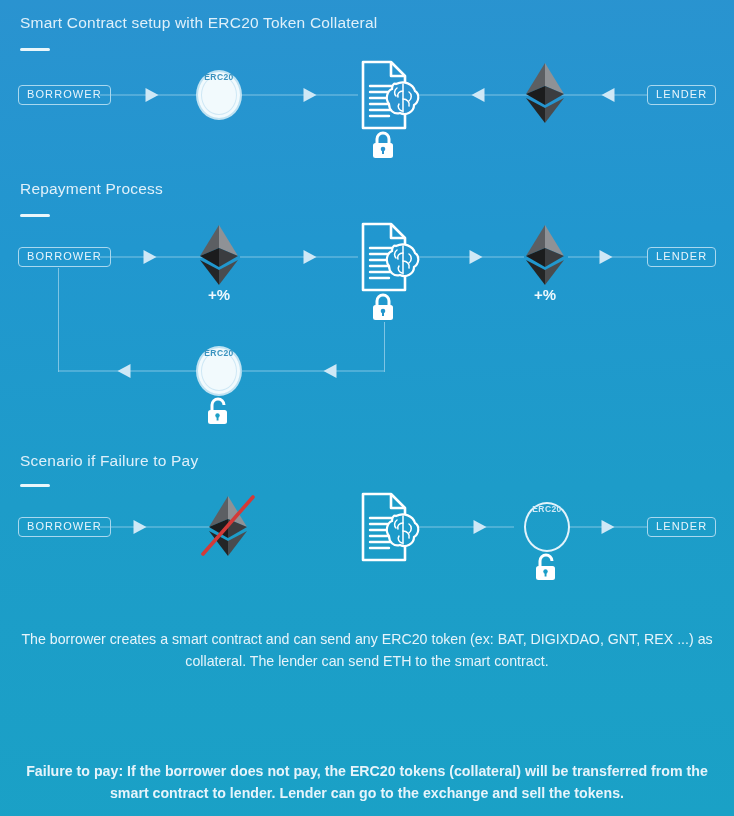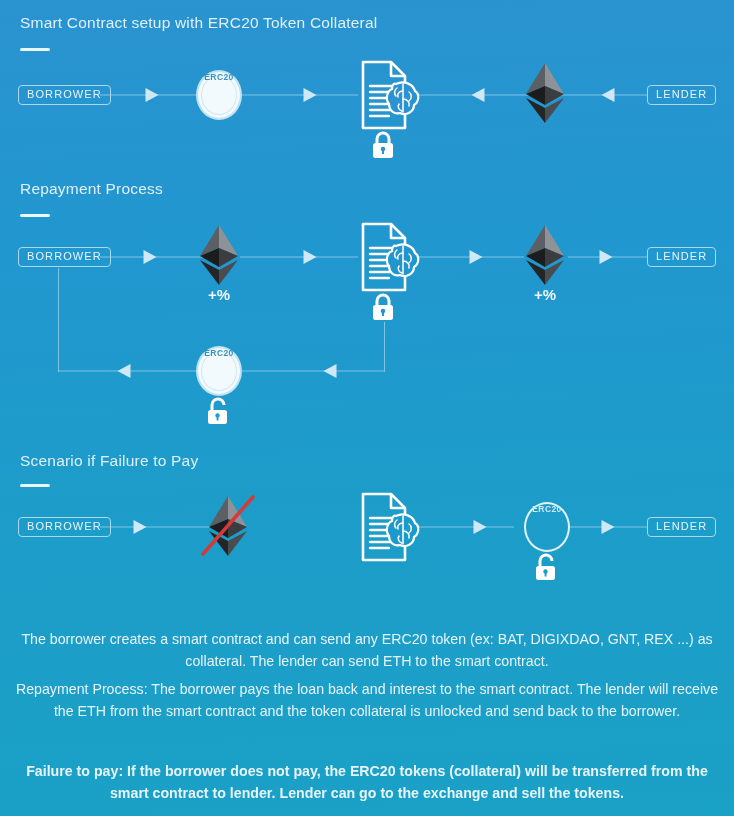--- a/index.html
+++ b/index.html
@@ -279,16 +279,15 @@
       <rect x="3" y="14" width="19" height="14" rx="2.5" fill="#ffffff"></rect>
       <circle cx="12.5" cy="19.5" r="2.2" fill="#199ec8"></circle>
       <rect x="11.6" y="19.5" width="1.9" height="5" fill="#199ec8"></rect>
     </svg>
   </div>
 
   <div class="arr right" style="left:608px;top:527px;"></div>
   <div class="pill" style="left:647px;top:527px;">LENDER</div>
 
   <div class="para" style="top:596px;padding:0 20px;box-sizing:border-box;margin-top:32px;">The borrower creates a smart contract and can send any ERC20 token (ex: BAT, DIGIXDAO, GNT, REX ...) as collateral. The lender can send ETH to the smart contract.</div>
-  <div class="para" style="top:678px;padding:0 14px;box-sizing:border-box;">Repayment Process: The borrower pays the loan back and interest to the smart contract. The lender will receive the ETH from the smart contract and the token collateral is unlocked and send back to the borrower.</div>
   <div class="para" style="top:760px;padding:0 8px;box-sizing:border-box;font-weight:bold;">Failure to pay: If the borrower does not pay, the ERC20 tokens (collateral) will be transferred from the smart contract to lender. Lender can go to the exchange and sell the tokens.</div>
 
 </div>
 
 </body></html>

